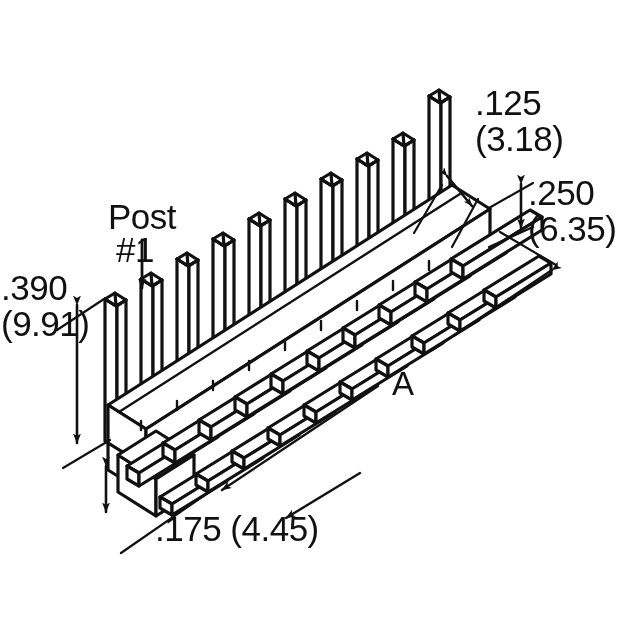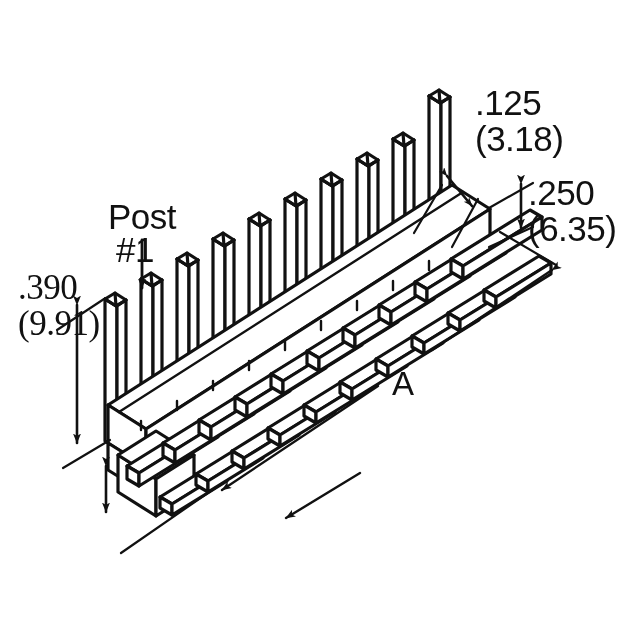--- a/index.html
+++ b/index.html
@@ -13,21 +13,21 @@
   #drawing{position:absolute;left:0;top:0;width:640px;height:640px;}
   .lbl{
     position:absolute;
     color:#111111;
     font-family:"Liberation Sans", sans-serif;
     font-weight:400;
     white-space:pre;
     line-height:1.02;
     letter-spacing:-0.5px;
   }
-  #lbl-390    { left:18px;   top:270px;  font-size:35px;font-family:Liberation Serif, serif; }
+  #lbl-390    { left:1px;   top:270px;  font-size:35px; }
   #lbl-post   { left:108px; top:199px;  font-size:35px; }
   #lbl-post1  { left:116px; top:232px;  font-size:35px; }
   #lbl-125    { left:440px; top:85px;   font-size:35px;margin-left:35px; }
   #lbl-250    { left:528px; top:157px;  font-size:35px;margin-top:18px; }
   #lbl-A      { left:392px; top:367px;  font-size:33px; }
   #lbl-175    { left:155px; top:511px;  font-size:35px; }
 </style>
 </head>
 <body>
 
@@ -292,14 +292,15 @@
   <div class="lbl" id="lbl-post1">#1</div>
 
   <div class="lbl" id="lbl-125">.125
 (3.18)</div>
 
   <div class="lbl" id="lbl-250">.250
 (6.35)</div>
 
   <div class="lbl" id="lbl-A">A</div>
 
+  <div class="lbl" id="lbl-175">.175 (4.45)</div>
 
 </div>
 
 </body></html>

